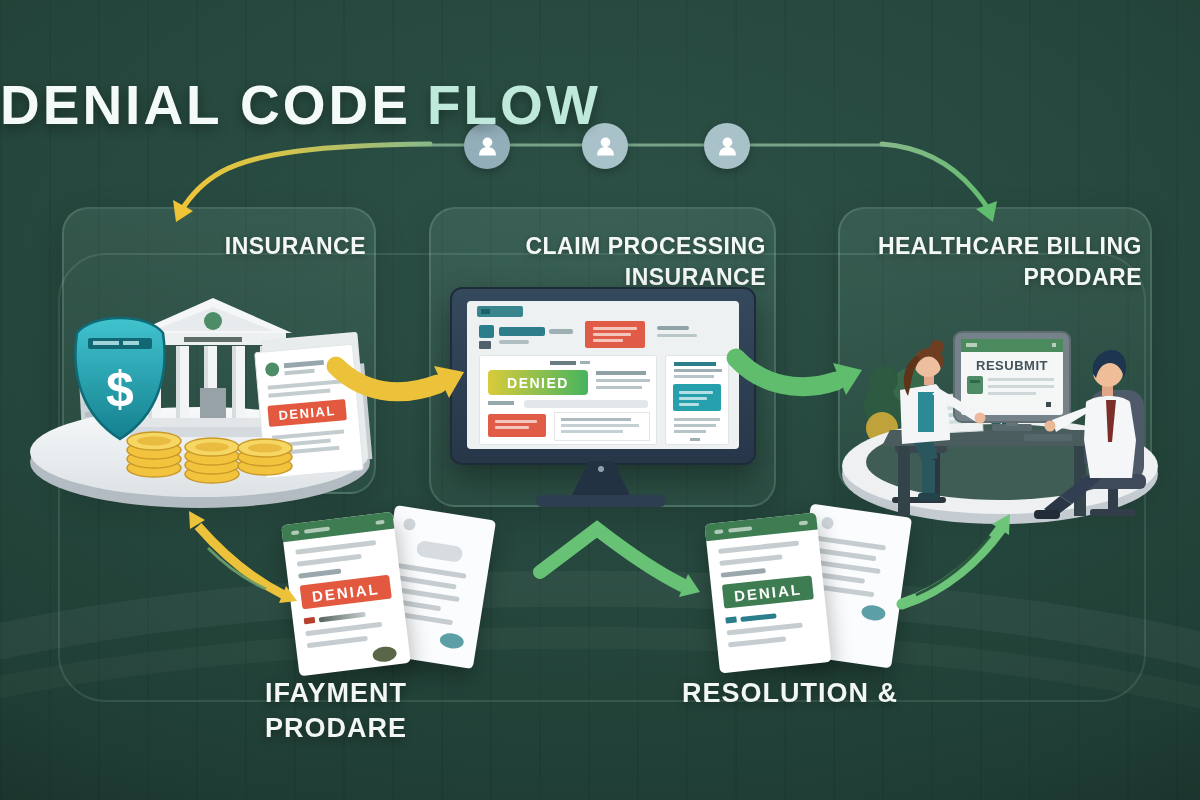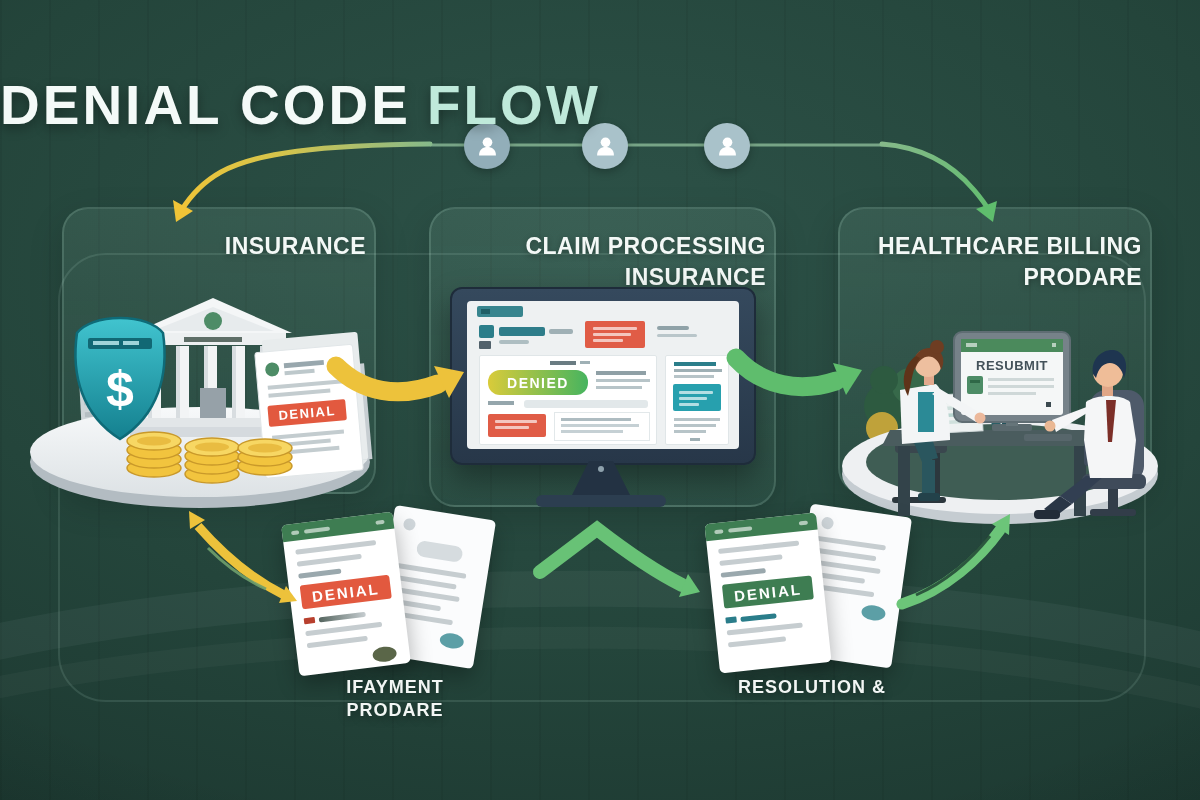--- a/index.html
+++ b/index.html
@@ -49,21 +49,21 @@
   .screen .el{position:absolute;}
   .stand{position:absolute;left:571px;top:461px;width:60px;height:36px;z-index:3;
     background:#233243;clip-path:polygon(30% 0,70% 0,100% 100%,0 100%);}
   .stand-base{position:absolute;left:536px;top:495px;width:130px;height:12px;z-index:3;
     background:#2c3e50;border-radius:6px;}
   .chin-dot{position:absolute;left:598px;top:466px;width:6px;height:6px;border-radius:50%;
     background:#8fa2ad;z-index:4;}
 
   .chip-denied{display:flex;align-items:center;justify-content:center;
     background:linear-gradient(90deg,#d9cb3a,#46b45f);color:#fff;font-weight:800;
-    font-size:14px;letter-spacing:1.5px;border-radius:12px;}
+    font-size:14px;letter-spacing:1.5px;border-radius:4px;}
   .chip-teal{background:#27a0ae;}
   .chip-orange{background:#e05c46;}
   .mini-dash{position:absolute;height:3px;background:rgba(255,255,255,0.65);border-radius:1px;}
 
   
   .doc{position:absolute;background:#fff;border-radius:5px;z-index:3;
     box-shadow:0 10px 22px rgba(0,0,0,0.3);}
   .doc.back{background:#fbfcfd;}
   .doc-head{height:17px;border-radius:5px 5px 0 0;background:#3e7d52;
     display:flex;align-items:center;gap:5px;padding:0 9px;}
@@ -79,22 +79,22 @@
   .tag.green{background:#3e7d52;}
   .drow{display:flex;gap:4px;align-items:center;margin-bottom:7px;}
   .sq{width:11px;height:6px;border-radius:1px;}
   .sq.red{background:#b8402e;}
   .hole{width:12px;height:12px;border-radius:50%;background:#cfd6da;margin:2px 0 8px;}
   .blob{width:46px;height:16px;border-radius:8px;background:#d6dcdf;margin:0 auto 10px;}
   .stamp{width:24px;height:15px;border-radius:50%;margin:8px 2px 0 auto;}
   .stamp.teal{background:#3f8e96;opacity:.85;}
   .stamp.olive{background:#5a6648;}
 
-  .flow-label{position:absolute;z-index:3;text-align:center;color:#f2f6f4;
-    font-weight:800;font-size:18px;line-height:1.3;letter-spacing:1px;
+  .flow-label{position:absolute;z-index:3;color:#f2f6f4;
+    font-weight:800;font-size:27px;line-height:1.3;letter-spacing:1px;
     text-shadow:0 3px 8px rgba(0,0,0,0.35);}
   .flow-label span{display:block;}
 </style>
 </head>
 <body>
 
 <div class="stage">
 
   <svg class="overlay" style="z-index:0">
     <path d="M -60,655 C 300,565 900,565 1260,665" stroke="rgba(220,240,230,0.05)" stroke-width="36" fill="none"></path>

